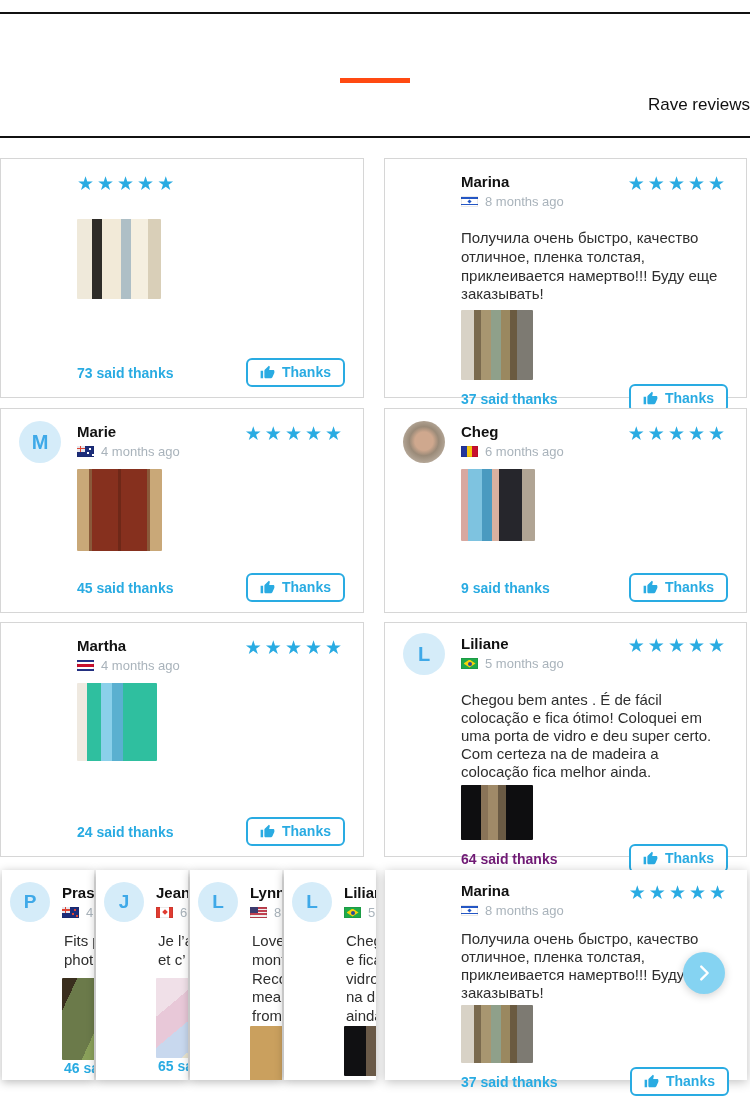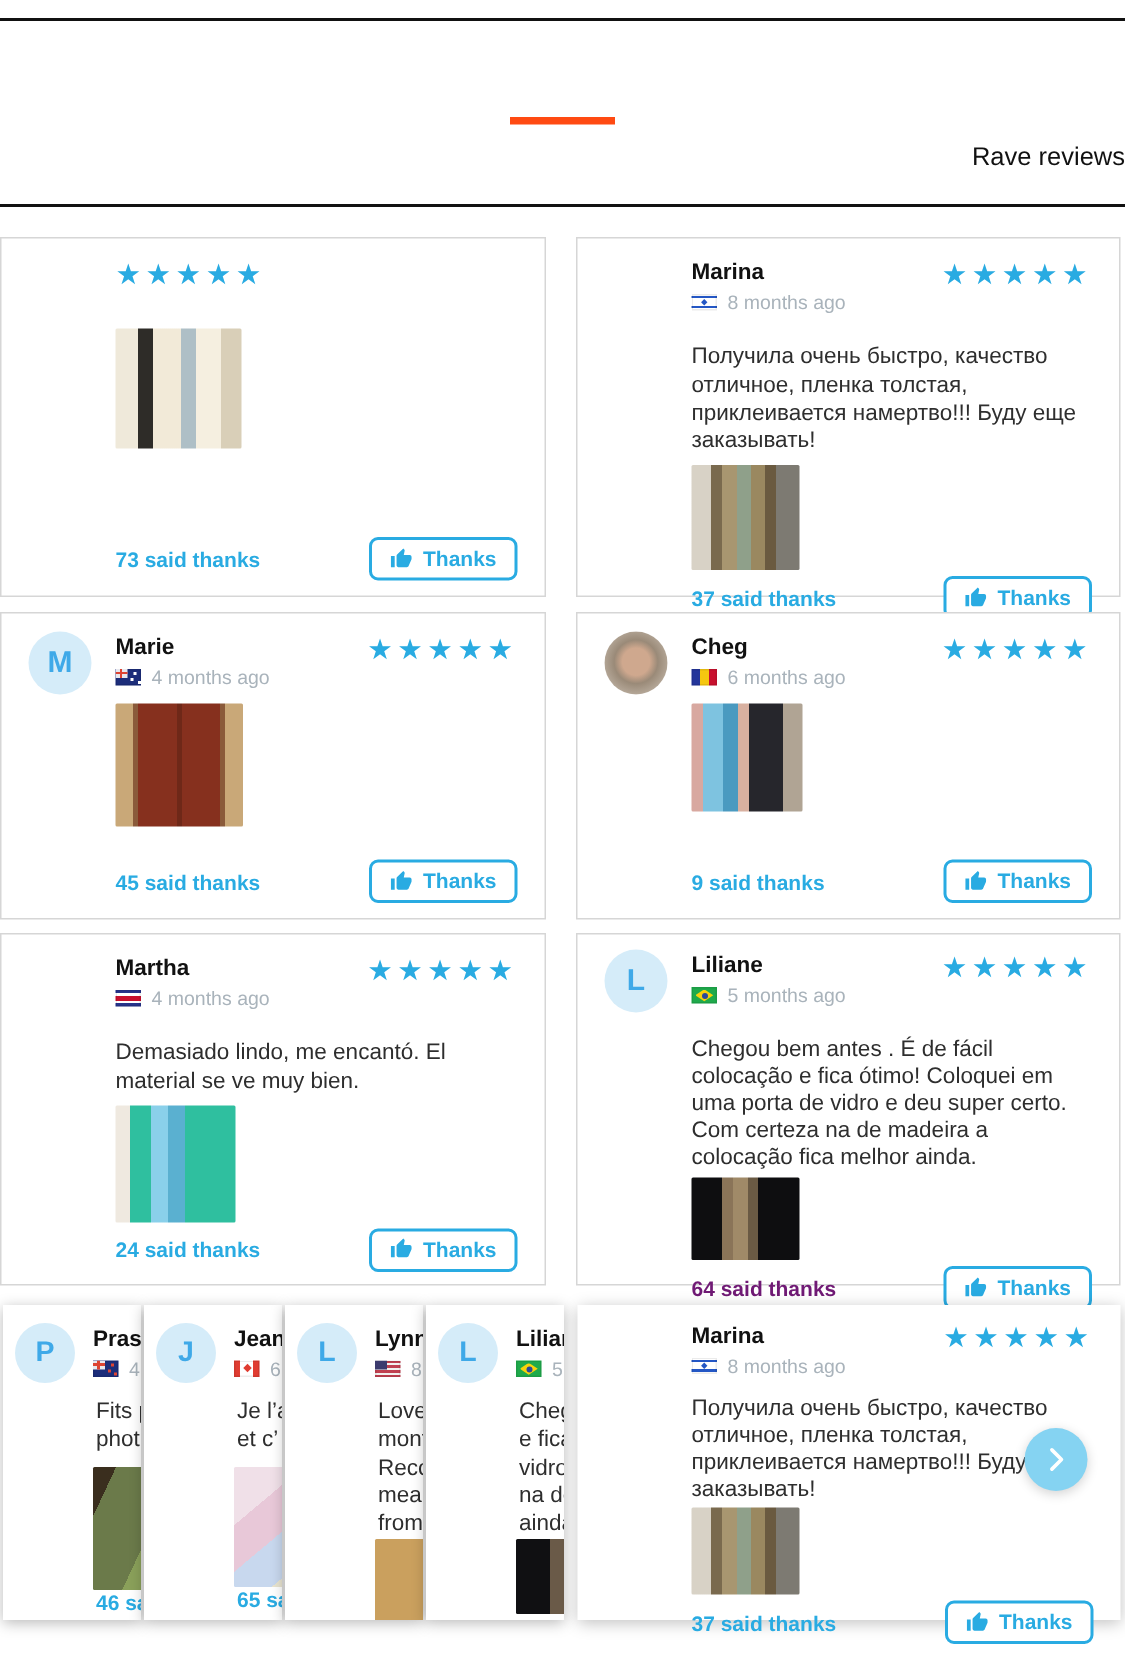--- a/index.html
+++ b/index.html
@@ -250,21 +250,20 @@
         </div>
       <div class="id-block">
         <div class="r-name">Martha</div>
         <div class="r-meta">
           <span class="flag" data-flag="cr"></span>
           <span class="r-date">4 months ago</span>
         </div>
       </div>
       <div class="stars" style="color:#29abe2">★★★★★</div>
     </div>
-    <p class="r-text">Demasiado lindo, me encantó. El material se ve muy bien.</p>
     <div class="photo" data-photo="martha"></div>
     <div class="foot">
       <span class="count" style="color:#29abe2">24 said thanks</span>
       <button class="thanks-btn" style="color:#29abe2;border-color:#29abe2">
         <svg viewBox="0 0 24 24">
             <path fill="#29abe2" d="M1 21h4V9H1v12zm22-11c0-1.1-.9-2-2-2h-6.31l.95-4.57.03-.32c0-.41-.17-.79-.44-1.06L14.17 1 7.59 7.59C7.22 7.95 7 8.45 7 9v10c0 1.1.9 2 2 2h9c.83 0 1.54-.5 1.84-1.22l3.02-7.05c.09-.23.14-.47.14-.73v-2z"></path>
           </svg>
         <span>Thanks</span>
       </button>
     </div>

